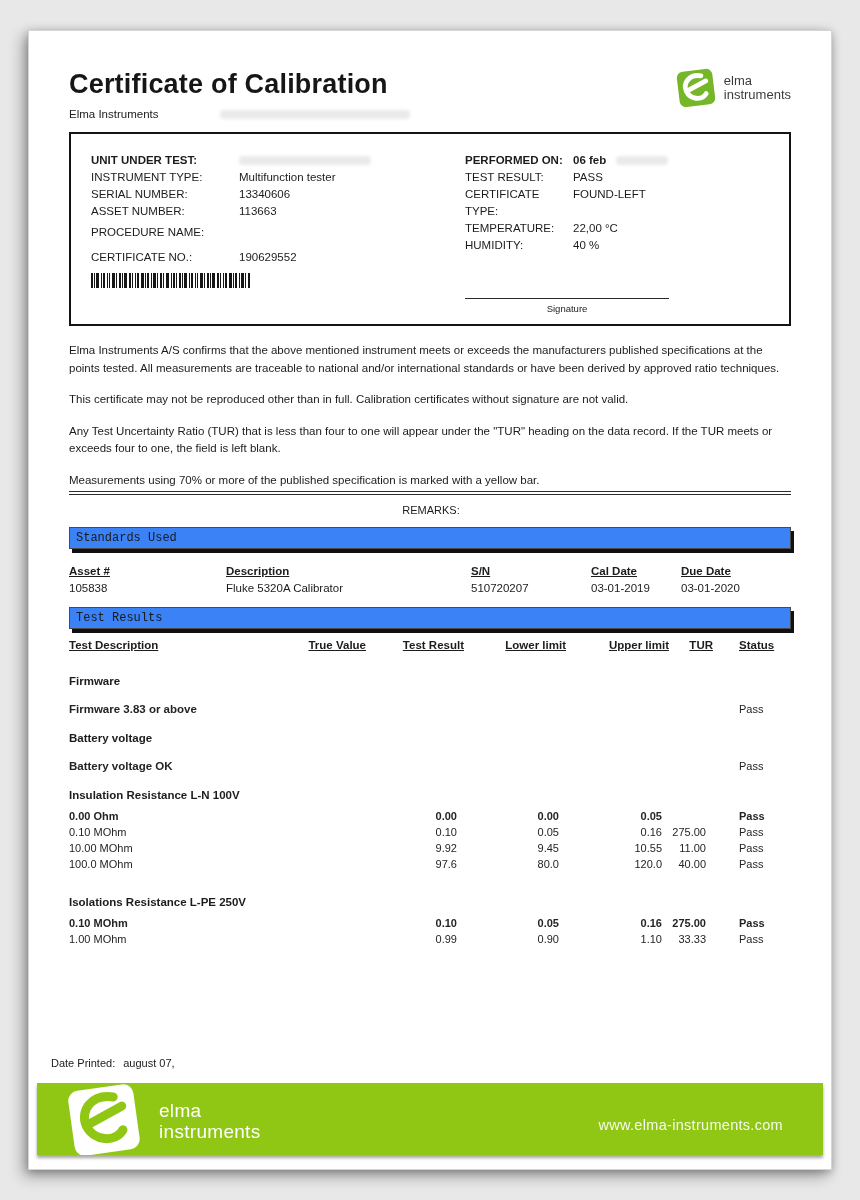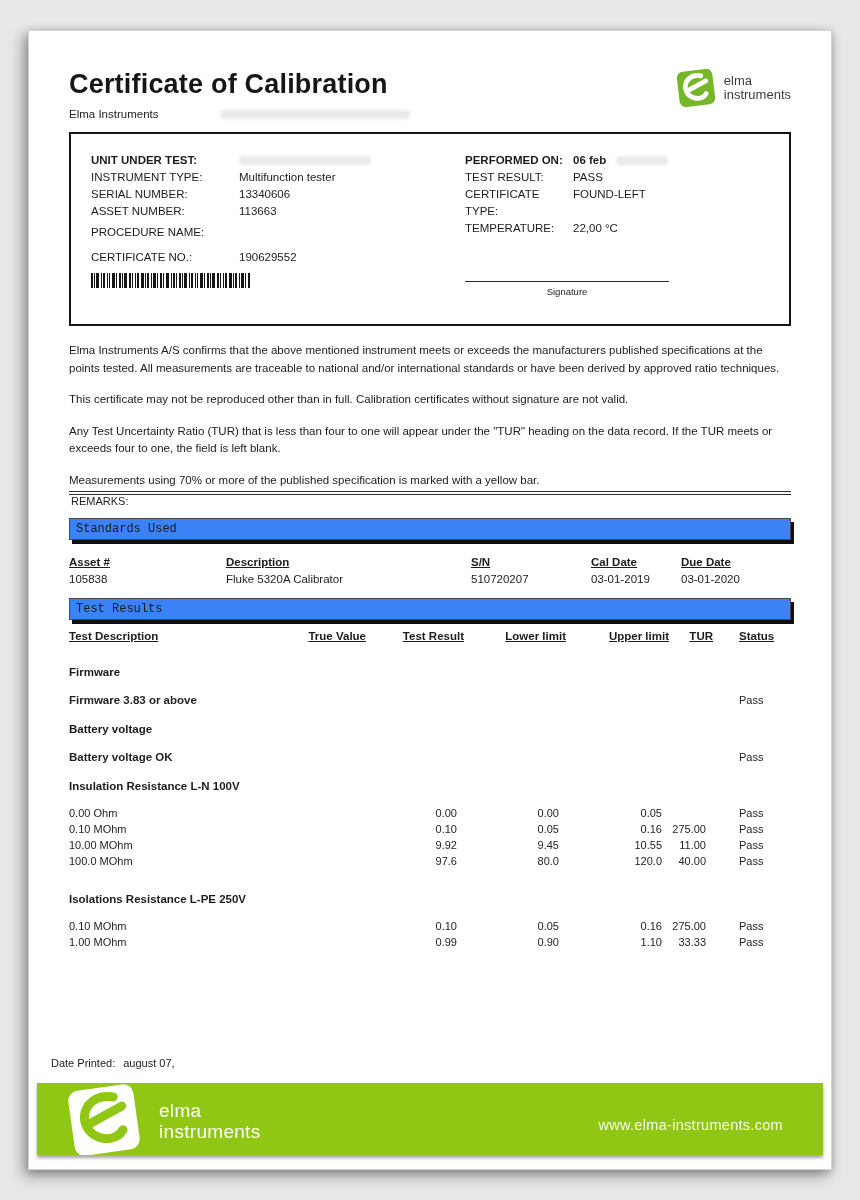--- a/index.html
+++ b/index.html
@@ -31,21 +31,21 @@
   .barcode { margin-top:7px; }
   .sig-block { margin-top:44px; width:204px; }
   .sig-line { border-top:1.5px solid #2a2a2a; }
   .sig-label { text-align:center; font-size:9.5px; margin-top:4px; color:#222; }
 
   
   .paras { margin-top:16px; }
   .para { font-size:11.5px; line-height:17.5px; margin-bottom:14px; color:#1b1b1b; }
   .para.tight { margin-bottom:0; }
   .sep-double { height:4px; border-top:1.2px solid #2e2e2e; border-bottom:1.2px solid #2e2e2e; margin-top:2px; }
-  .remarks { font-size:11px; padding-left:2px; }
+  .remarks { font-size:11px; margin-top:9px; padding-left:2px;text-align:center; }
 
   
   .bar-box {
     margin-top:11px; border:1px solid #4a4a4a; background:#3b82f6;
     box-shadow:3px 4px 0 0 #101010; font-size:12px; padding:3px 6px; color:#1a1a1a;font-family:Liberation Mono, monospace;
   }
 
   
   .std-grid { display:grid; grid-template-columns:157px 245px 120px 90px 1fr; font-size:11.5px; }
   .std-head { margin-top:16px; font-weight:bold; }
@@ -53,21 +53,21 @@
   .std-row { margin-top:3px; line-height:16px; }
 
   
   .tr-grid { display:grid; grid-template-columns:220px 77px 98px 102px 103px 44px 1fr; font-size:11.5px; }
   .tr-headrow { margin-top:10px; font-weight:bold; }
   .tr-headrow > div { text-decoration:underline; }
   .num { text-align:right; }
   .statcell { padding-left:26px; text-align:left; }
   .tr-sec-head { font-size:11.5px; font-weight:bold; margin-top:24px; }
   .tr-row { font-size:11px; line-height:16px; color:#242424; }
-  .tr-row.first { margin-top:13px; }
+  .tr-row.first { margin-top:7px;font-weight:bold; }
   .tr-row .num { padding-right:7px; }
   .tr-row.subbold { margin-top:14px; font-weight:bold; font-size:11.5px; }
 
   
   .date-printed { position:absolute; left:22px; top:1026px; font-size:11px; color:#1b1b1b; }
   .date-printed .dp-val { margin-left:8px; }
   .footer-bar {
     position:absolute; left:8px; right:8px; bottom:14px; height:72px;
     background:#90c714; box-shadow:0 3px 3px rgba(0,0,0,0.35); overflow:hidden;
   }
@@ -145,20 +145,24 @@
             <span>PASS</span>
           </div>
         <div class="kv">
             <span class="k">CERTIFICATE TYPE:</span>
             <span>FOUND-LEFT</span>
           </div>
         <div class="kv">
             <span class="k">TEMPERATURE:</span>
             <span>22,00 °C</span>
           </div>
+        <div class="kv">
+            <span class="k">HUMIDITY:</span>
+            <span>40 %</span>
+          </div>
         <div class="sig-block">
           <div class="sig-line"></div>
           <div class="sig-label">Signature</div>
         </div>
       </div>
     </div>
 
     <div class="paras">
       <div class="para">Elma Instruments A/S confirms that the above mentioned instrument meets or exceeds the manufacturers published specifications at the points tested. All measurements are traceable to national and/or international standards or have been derived by approved ratio techniques.</div>
       <div class="para">This certificate may not be reproduced other than in full. Calibration certificates without signature are not valid.</div>

